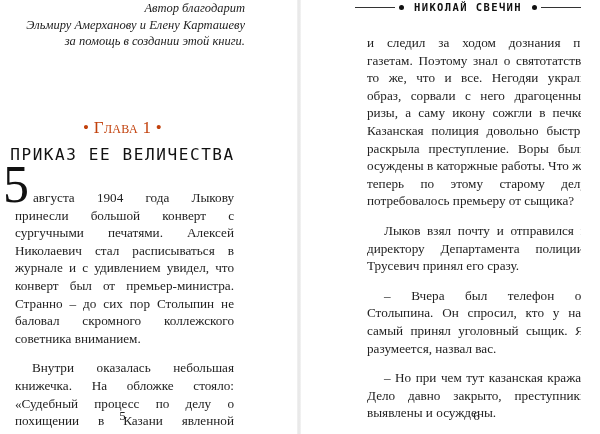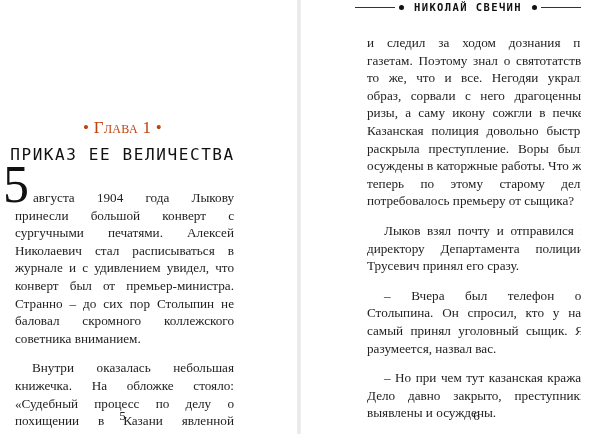--- a/index.html
+++ b/index.html
@@ -55,20 +55,25 @@
   .rh-title {
     font-family: "DejaVu Sans Mono", monospace; font-weight: bold;
     font-size: 10.5px; letter-spacing: 1.4px; color: #111; padding: 0 6px;
   }
   .right-text { position: absolute; left: 54px; width: 244px; top: 22px; }
 </style>
 </head>
 <body>
 
 <div class="page page-left">
+  <div class="ack">
+    <div>Автор благодарит</div>
+    <div>Эльмиру Амерханову и Елену Карташеву</div>
+    <div>за помощь в создании этой книги.</div>
+  </div>
 
   <div class="chapter-num">
     <span>•</span>
     <span class="sc">Глава 1</span>
     <span>•</span>
   </div>
   <div class="chapter-title">ПРИКАЗ ЕЕ ВЕЛИЧЕСТВА</div>
 
   <div class="text left-text">
     <span class="dropcap">5</span>

